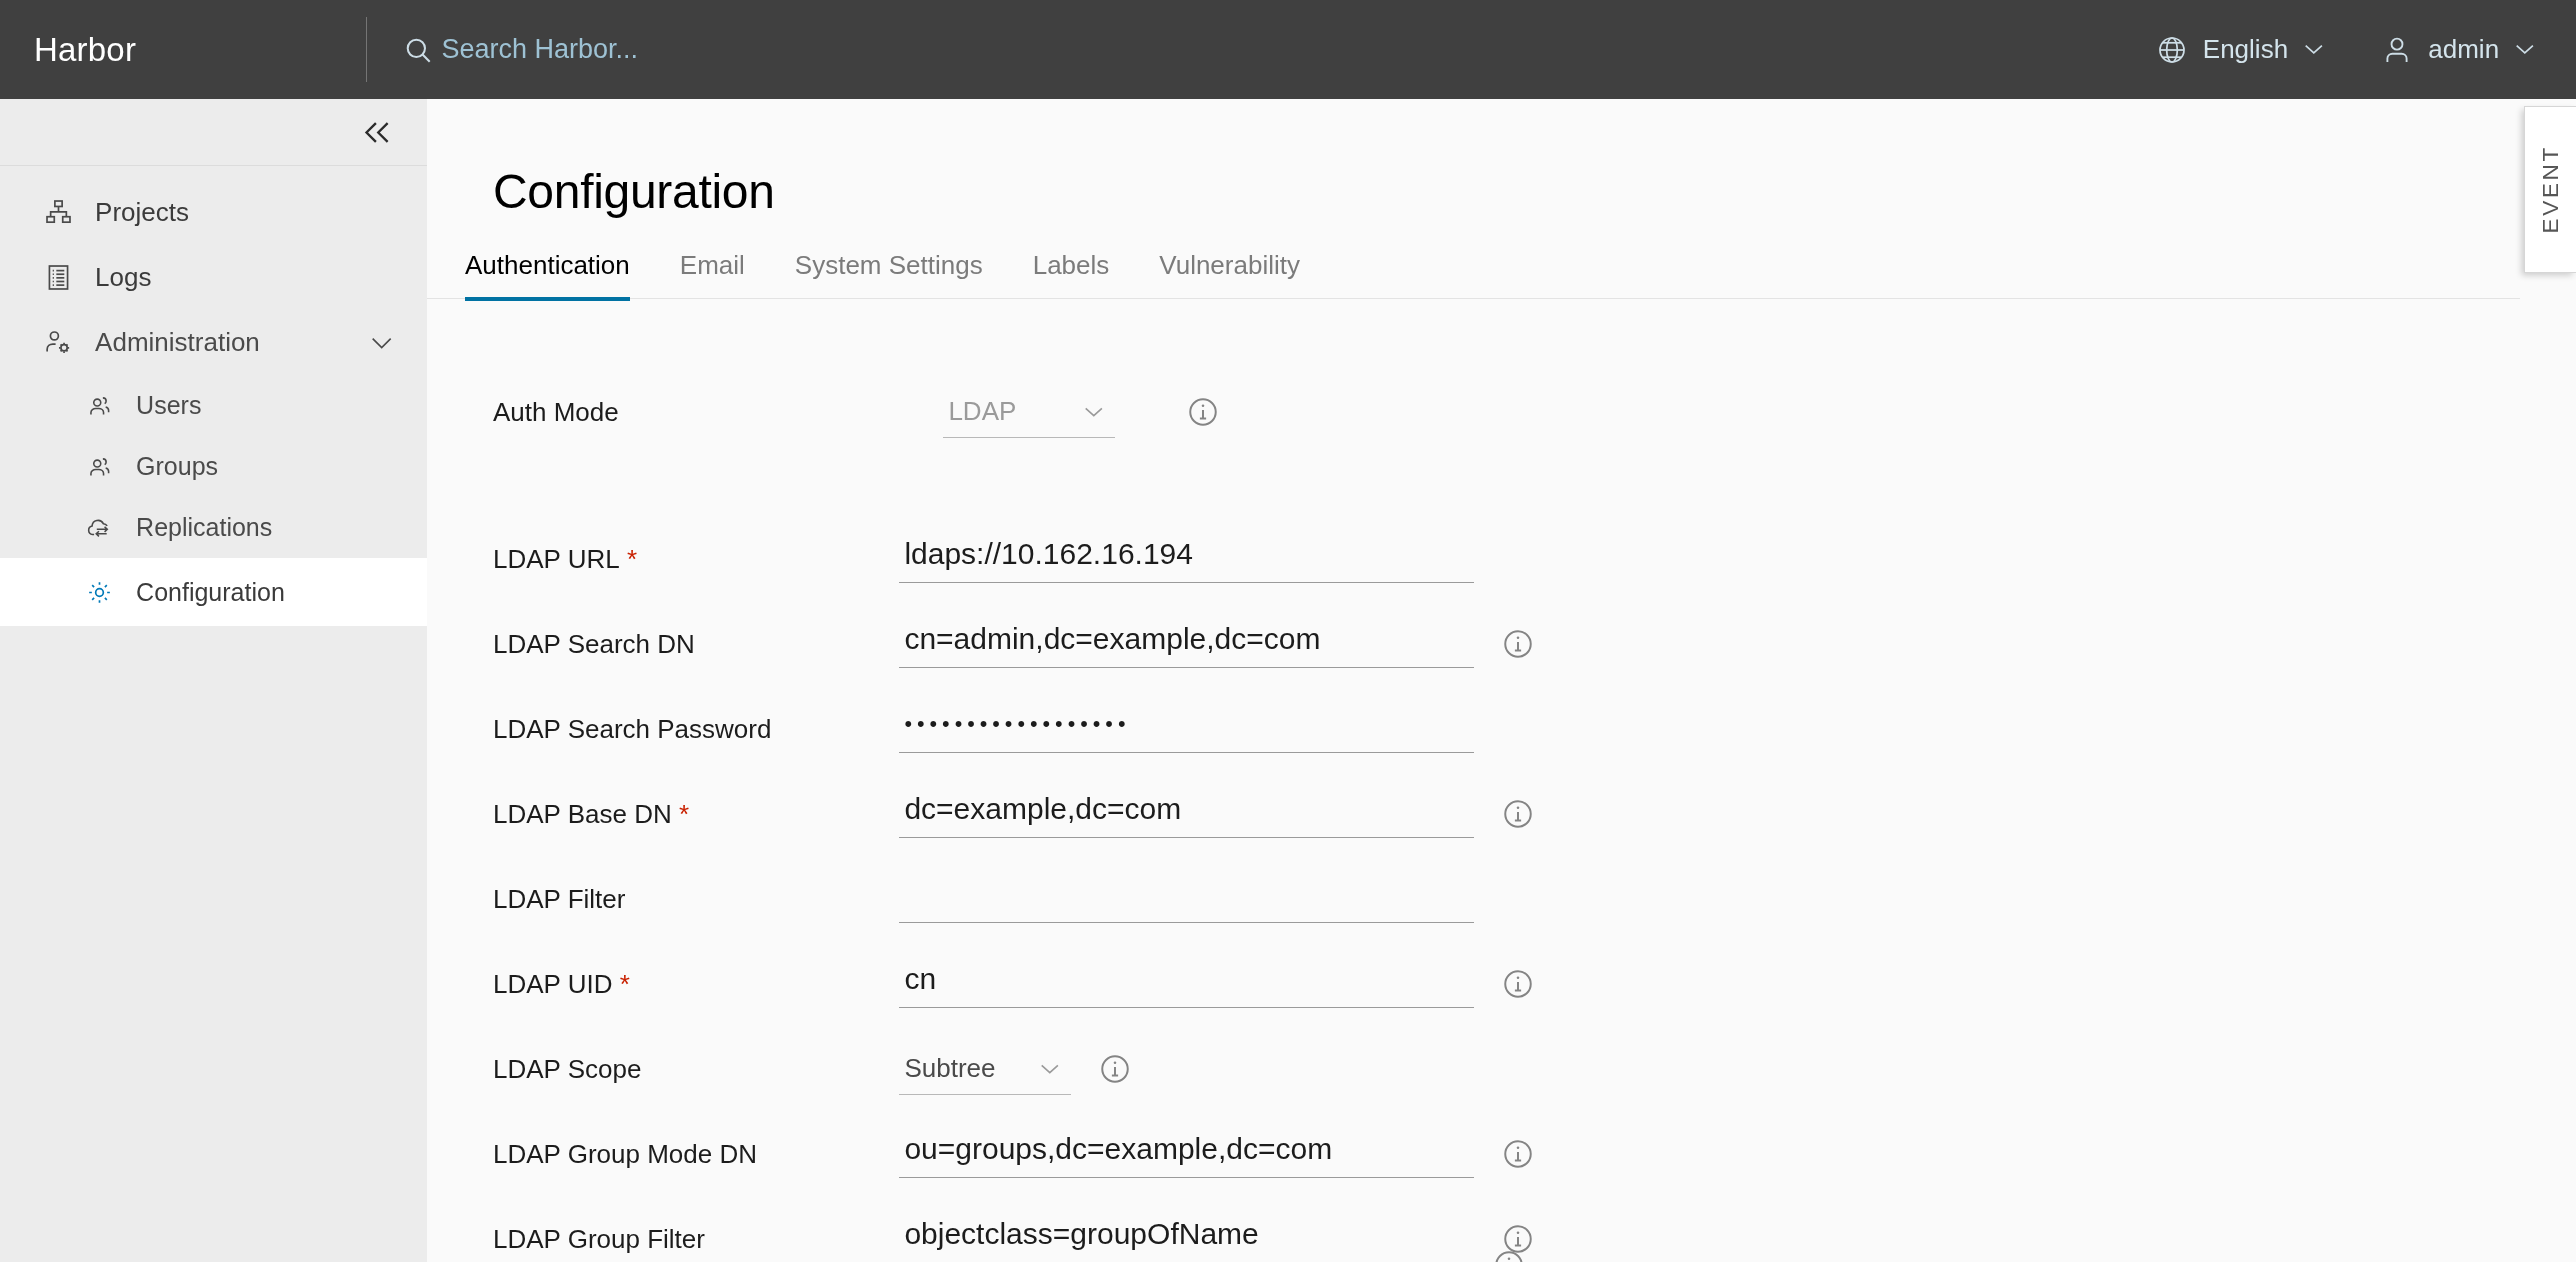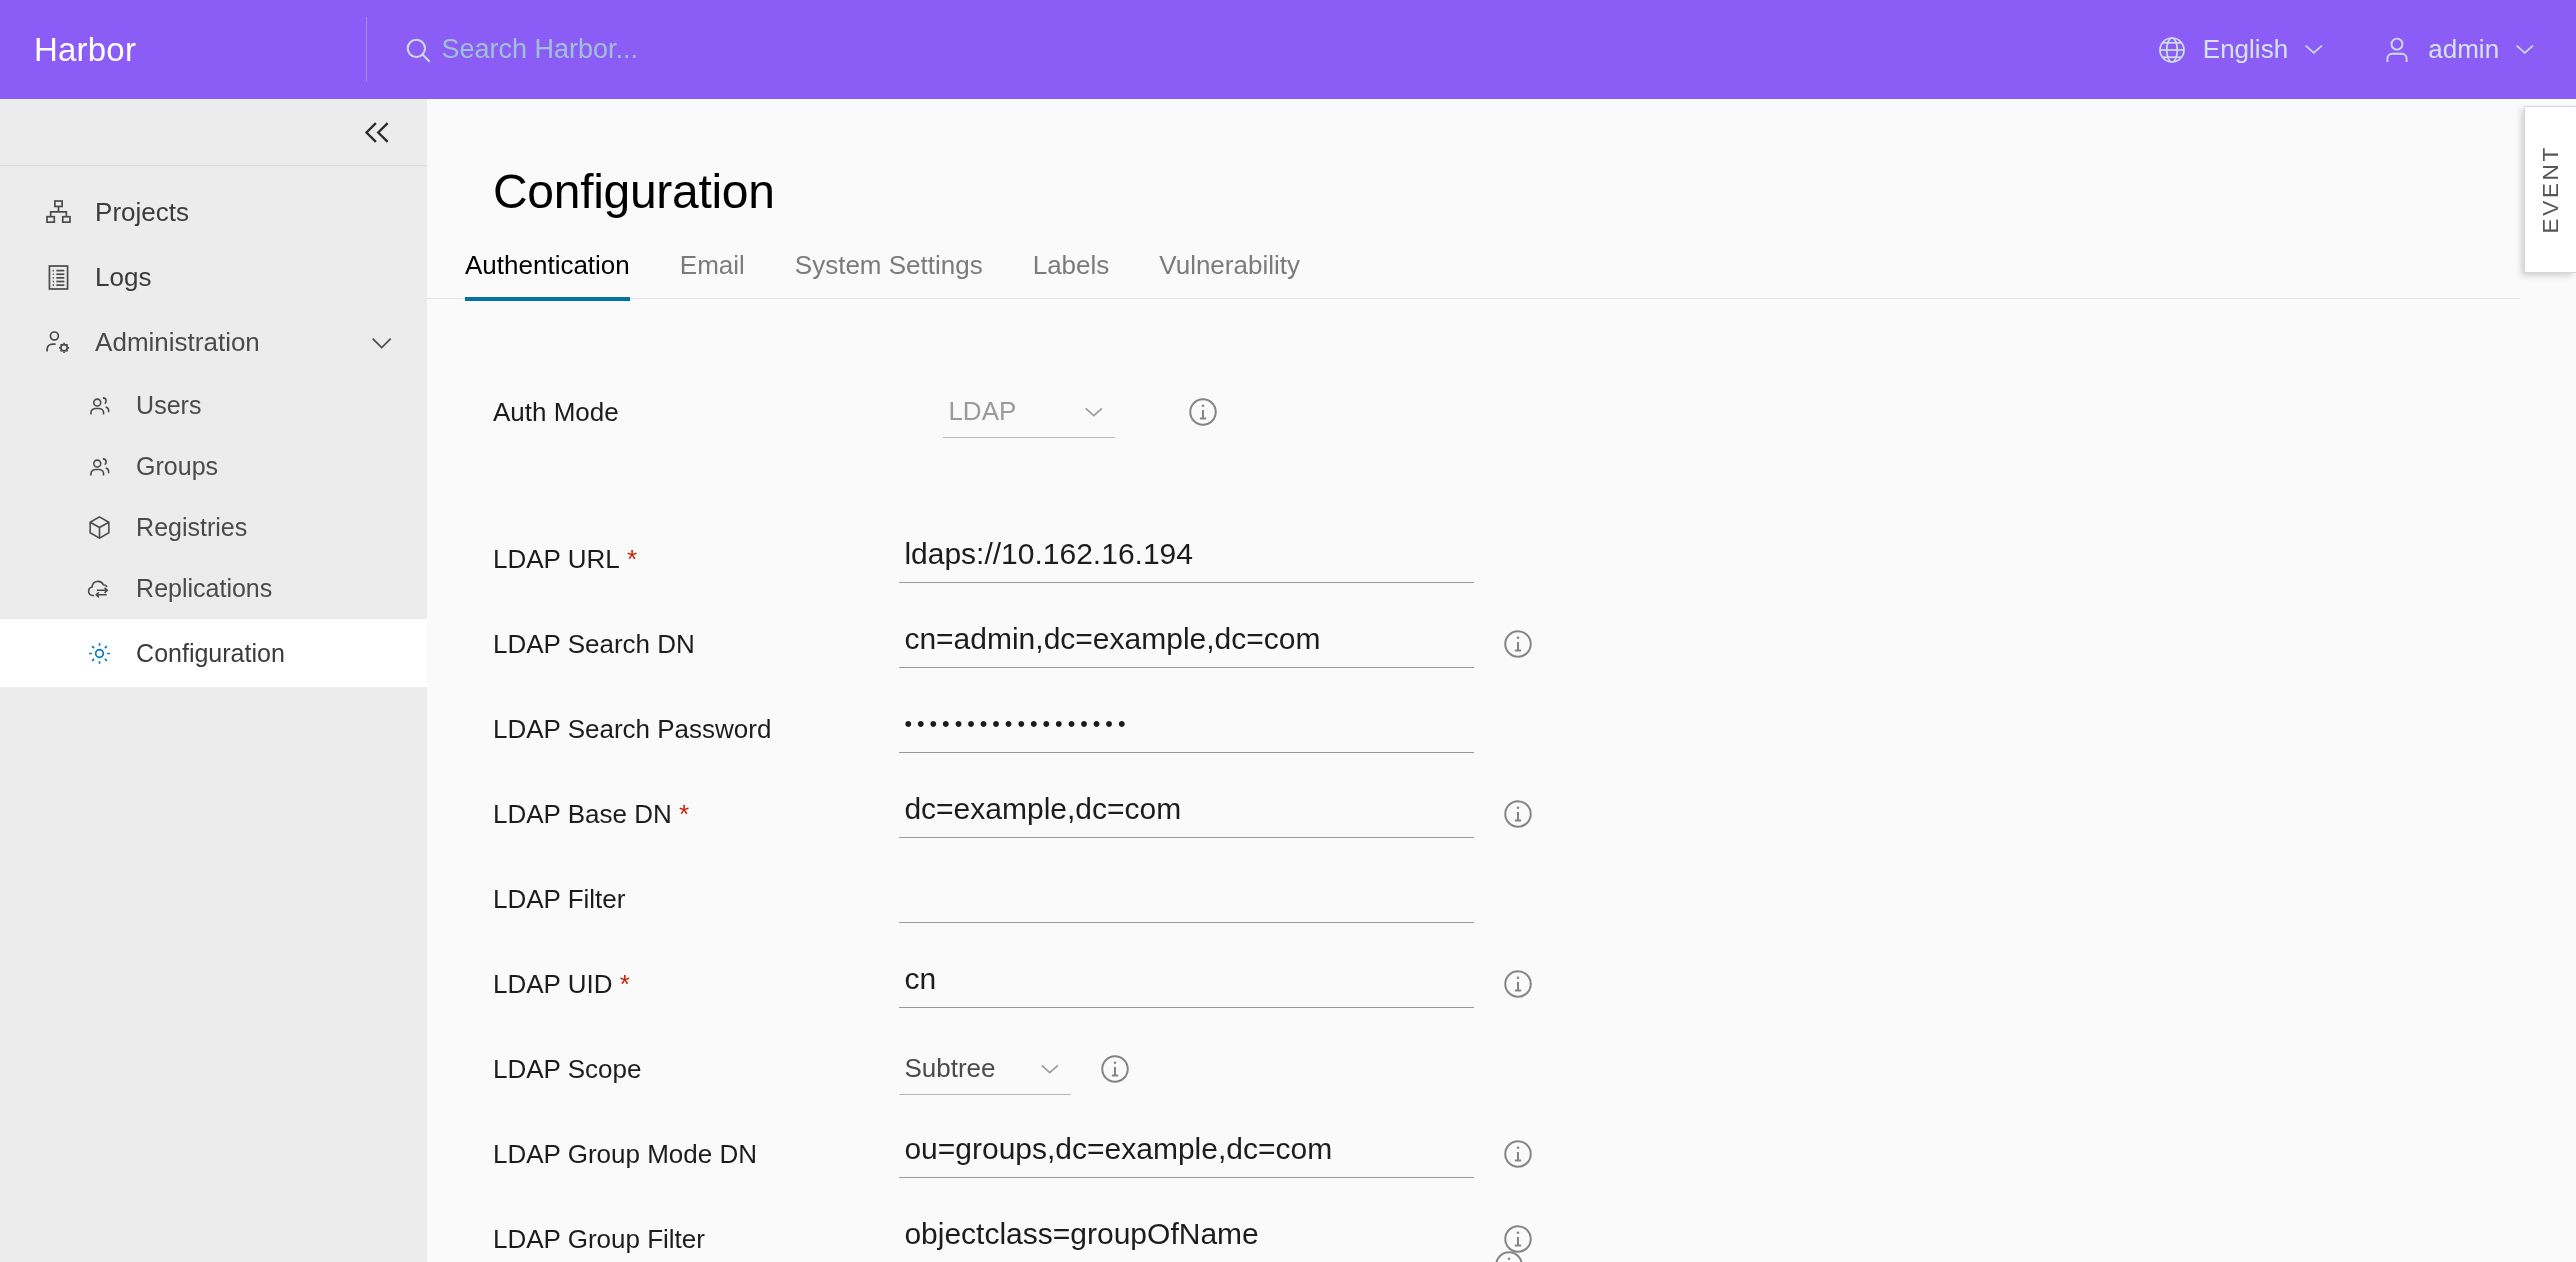--- a/index.html
+++ b/index.html
@@ -8,21 +8,21 @@
     overflow: hidden;
     background: #fafafa;
     font-family: "Liberation Sans", sans-serif;
     -webkit-font-smoothing: antialiased;
   }
 
   
   .header {
     position: absolute; top: 0; left: 0;
     width: 2576px; height: 99px;
-    background: #8b5cf6;
+    background: #404040;
     display: flex; align-items: center;
   }
   .brand {
     width: 366px;
     padding-left: 34px;
     color: #ffffff;
     font-size: 33px;
     letter-spacing: 0.2px;
   }
   .header-divider {
@@ -326,29 +326,20 @@
           <svg width="27" height="27" viewBox="0 0 24 24" fill="none" stroke="#4a4a4a" stroke-width="1.4">
             <circle cx="10" cy="9.4" r="3.1"></circle>
             <path d="M4.4 20v-1.7c0-2.3 2-3.7 4.3-3.7h2.6c2.3 0 4.3 1.4 4.3 3.7V20"></path>
             <path d="M15 5.2c1.6 0 2.9 1.2 2.9 2.8 0 1-.5 1.9-1.3 2.4"></path>
             <path d="M17.5 13.4c1.5.4 2.6 1.5 2.6 3.1V18"></path>
           </svg>
         </span>
         <span class="label">Groups</span>
       </div>
 
-      <div class="nav-item">
-        <span class="icon">
-          <svg width="27" height="27" viewBox="0 0 24 24" fill="none" stroke="#4a4a4a" stroke-width="1.4">
-            <path d="M12 2.6l8.3 4.7v9.4L12 21.4 3.7 16.7V7.3z"></path>
-            <path d="M3.7 7.3L12 12m0 0l8.3-4.7M12 12v9.4"></path>
-          </svg>
-        </span>
-        <span class="label">Registries</span>
-      </div>
 
       <div class="nav-item">
         <span class="icon">
           <svg width="27" height="27" viewBox="0 0 24 24" fill="none" stroke="#4a4a4a" stroke-width="1.4">
             <path d="M7.2 18.2H5.8A3.8 3.8 0 0 1 5.4 10.7 5.3 5.3 0 0 1 15.4 8.6a4 4 0 0 1 3.4 2"></path>
             <path d="M9.6 13.6h8.8M16.5 11.3l2.4 2.3-2.4 2.3"></path>
             <path d="M18.4 17.6h-8.8M11.5 15.3l-2.4 2.3 2.4 2.3"></path>
           </svg>
         </span>
         <span class="label">Replications</span>

